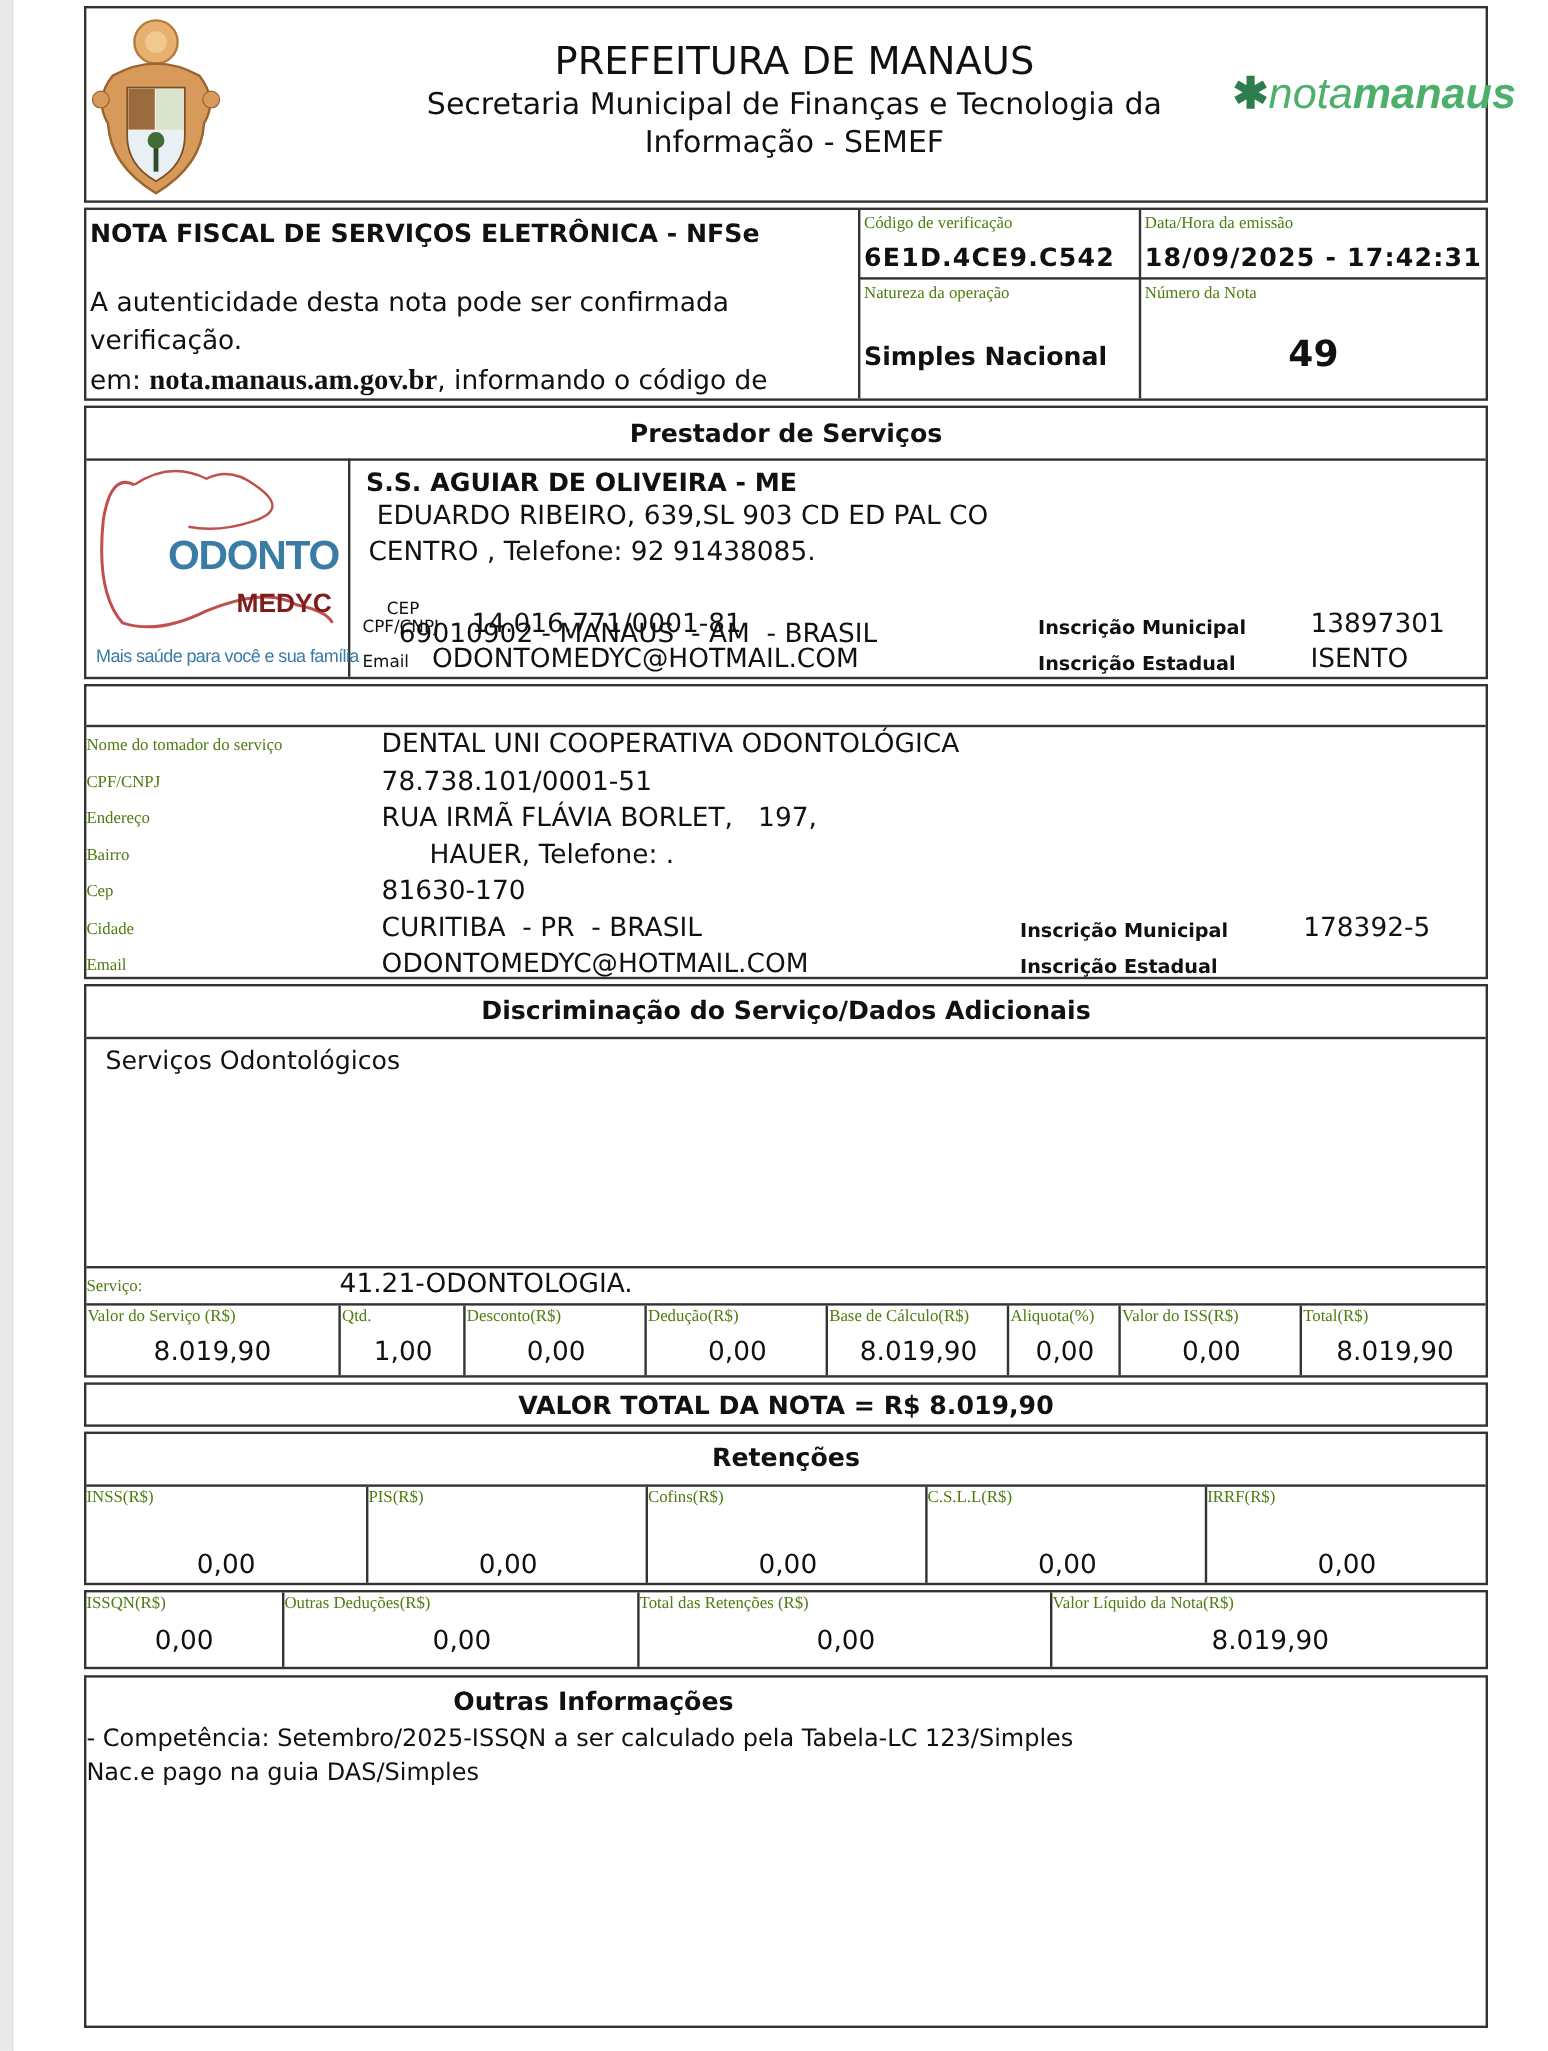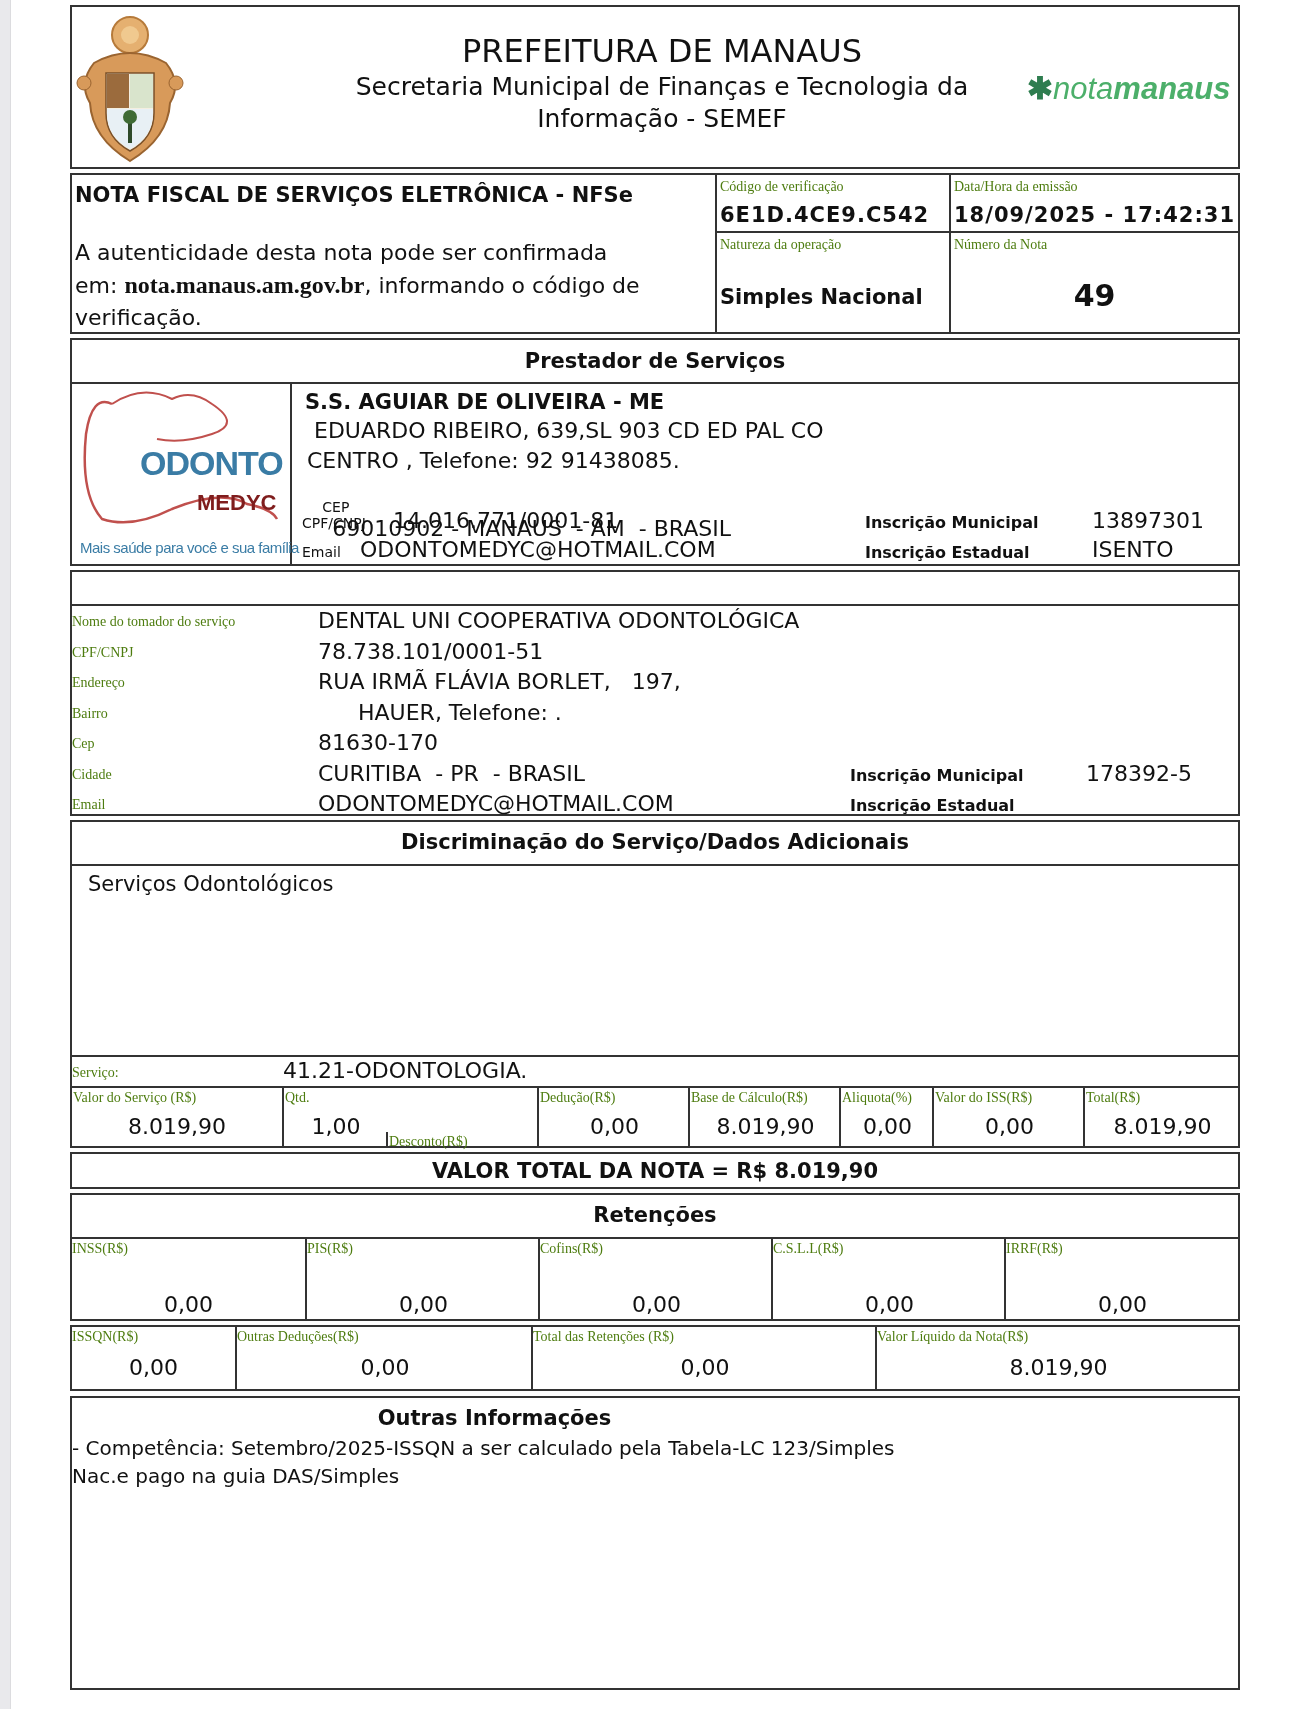--- a/index.html
+++ b/index.html
@@ -36,31 +36,31 @@
       <circle cx="56" cy="104" r="7" fill="#3f6b35"></circle>
       <circle cx="10" cy="70" r="7" fill="#d89a5a" stroke="#9a6430"></circle>
       <circle cx="102" cy="70" r="7" fill="#d89a5a" stroke="#9a6430"></circle>
     </svg>
   </div>
   <div class="abs center" style="left:250px; width:680px; top:24px;">
     <div style="font-size:32px; line-height:40px;">PREFEITURA DE MANAUS</div>
     <div style="font-size:25px; line-height:32px;">Secretaria Municipal de Finanças e Tecnologia da</div>
     <div style="font-size:25px; line-height:32px;">Informação - SEMEF</div>
   </div>
-  <div class="abs narrow" style="left:955px; top:63px; font-size:31px; font-style:italic; color:#4caf6a; white-space:nowrap;">
+  <div class="abs narrow" style="left:955px; top:50px; font-size:36px; font-style:italic; color:#4caf6a; white-space:nowrap;">
     <span style="color:#2e7d4f; font-style:normal; font-weight:bold;">✱</span><span>nota</span><span style="font-weight:bold;">manaus</span>
   </div>
 </div>
 
 <div class="box" style="top:173px; height:161px;">
   <div class="abs b" style="left:3px; top:8px; font-size:21px;">NOTA FISCAL DE SERVIÇOS ELETRÔNICA - NFSe</div>
   <div class="abs" style="left:3px; top:62px; font-size:22px; line-height:32px; width:645px;">
     <div>A autenticidade desta nota pode ser confirmada</div>
+    <div>verificação.</div>
     <div><span>em: </span><span class="serif b" style="font-size:24px;">nota.manaus.am.gov.br</span><span>, informando o código de</span></div>
-    <div>verificação.</div>
   </div>
   <div class="vline" style="left:643px;"></div>
   <div class="vline" style="left:877px;"></div>
   <div class="abs" style="left:643px; right:0; top:56px; border-top:2px solid #333;"></div>
 
   <div class="abs lbl" style="left:648px; top:4px;">Código de verificação</div>
   <div class="abs b" style="left:648px; top:28px; font-size:21px; letter-spacing:1px;">6E1D.4CE9.C542</div>
 
   <div class="abs lbl" style="left:882px; top:4px;">Data/Hora da emissão</div>
   <div class="abs b" style="left:882px; top:28px; font-size:21px; letter-spacing:1px;">18/09/2025 - 17:42:31</div>
@@ -156,21 +156,21 @@
   <div class="hline" style="top:264px;"></div>
   <div id="svc-cols" class="abs" style="left:0; right:0; top:266px; bottom:0;">
       <div class="abs" style="left: 0px; top: 0px; width: 210px; bottom: 0px;">
         <div class="abs lbl" style="left: 1px; top: 2px; white-space: nowrap;">Valor do Serviço (R$)</div>
         <div class="abs val center" style="left: 0px; right: 0px; top: 26px;">8.019,90</div>
       </div>
       <div class="abs" style="left: 210px; top: 0px; width: 104px; bottom: 0px; border-left: 2px solid rgb(51, 51, 51);">
         <div class="abs lbl" style="left: 1px; top: 2px; white-space: nowrap;">Qtd.</div>
         <div class="abs val center" style="left: 0px; right: 0px; top: 26px;">1,00</div>
       </div>
-      <div class="abs" style="left: 314px; top: 0px; width: 151px; bottom: 0px; border-left: 2px solid rgb(51, 51, 51); margin-top: 44px;">
+      <div class="abs" style="left: 314px; top: 0px; width: 151px; bottom: 0px; border-left: 2px solid rgb(51, 51, 51);">
         <div class="abs lbl" style="left: 1px; top: 2px; white-space: nowrap;">Desconto(R$)</div>
         <div class="abs val center" style="left: 0px; right: 0px; top: 26px;">0,00</div>
       </div>
       <div class="abs" style="left: 465px; top: 0px; width: 151px; bottom: 0px; border-left: 2px solid rgb(51, 51, 51);">
         <div class="abs lbl" style="left: 1px; top: 2px; white-space: nowrap;">Dedução(R$)</div>
         <div class="abs val center" style="left: 0px; right: 0px; top: 26px;">0,00</div>
       </div>
       <div class="abs" style="left: 616px; top: 0px; width: 151px; bottom: 0px; border-left: 2px solid rgb(51, 51, 51);">
         <div class="abs lbl" style="left: 1px; top: 2px; white-space: nowrap;">Base de Cálculo(R$)</div>
         <div class="abs val center" style="left: 0px; right: 0px; top: 26px;">8.019,90</div>

